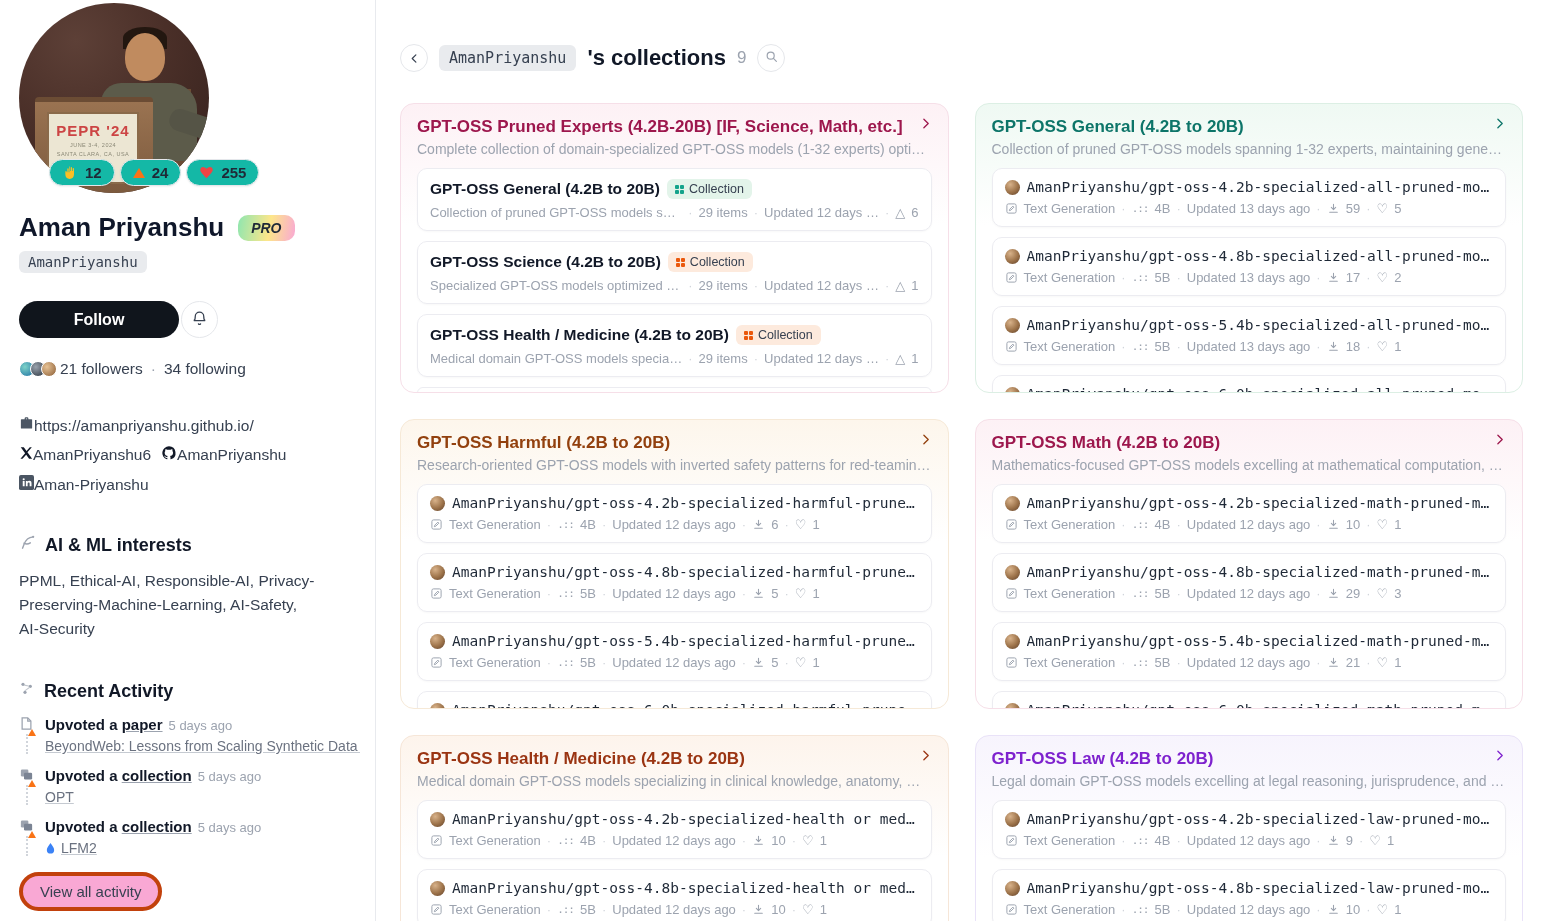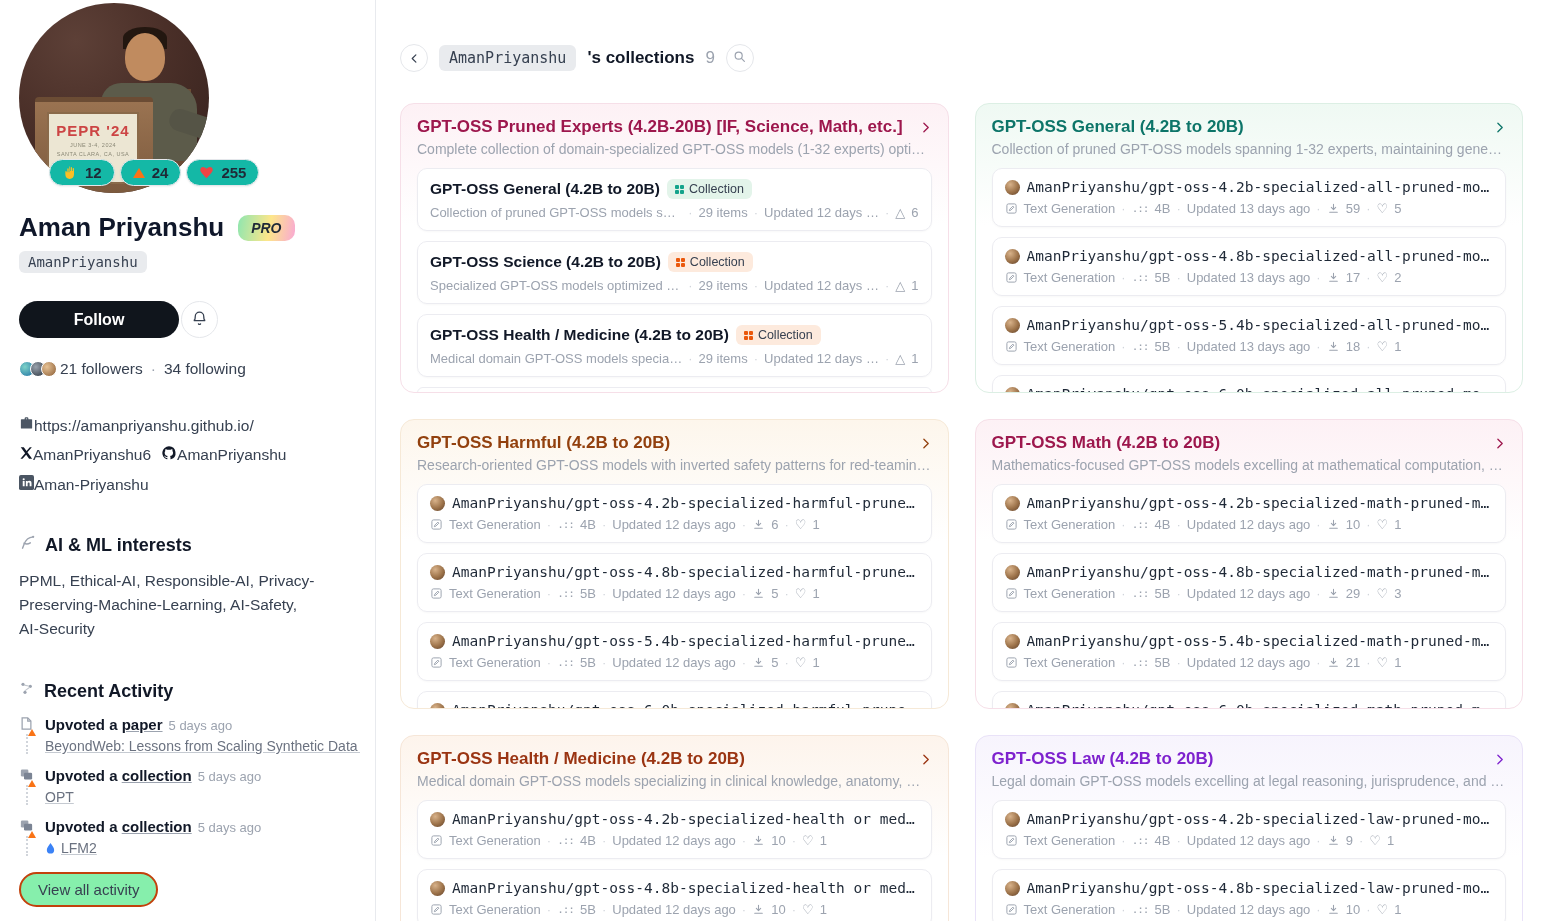--- a/index.html
+++ b/index.html
@@ -54,36 +54,36 @@
   .act-icon-col { display:flex; flex-direction:column; align-items:flex-start; position:relative; }
   .act-icon-col .conn { flex:1; border-left:2px dotted #d1d5db; margin:3px 0 0 7px; }
   .act-badge { position:absolute; left:9px; top:13px; width:0; height:0;
     border-left:4px solid transparent; border-right:4px solid transparent; border-bottom:7px solid #f97316; }
   .act-line1 { font-size:15px; font-weight:700; color:#111827; }
   .act-line1 .act-link { text-decoration:underline; text-decoration-color:#9ca3af; cursor:pointer; }
   .act-time { font-size:13px; font-weight:400; color:#9ca3af; margin-left:6px; }
   .act-target { margin-top:5px; font-size:14px; color:#6b7280; text-decoration:underline;
     text-decoration-color:#c5cad1; white-space:nowrap; overflow:hidden; text-overflow:ellipsis; max-width:315px; cursor:pointer;
     display:flex; align-items:center; gap:5px; }
-  .view-all { margin-top:16px; display:inline-block; border:2px solid #c2410c; background:#86efac; border-radius:999px;
+  .view-all { margin-top:16px; display:inline-block; border:4px solid #c2410c; background:#f9a8d4; border-radius:999px;
     padding:7px 17px; font-size:15px; color:#374151; font-family:inherit; cursor:pointer; }
 
   
   .main { flex:1; padding:44px 18px 0 24px; }
   .main-header { display:flex; align-items:center; gap:11px; }
   .circle-btn { width:28px; height:28px; border-radius:50%; border:1px solid #e5e7eb; background:#fff;
     display:flex; align-items:center; justify-content:center; cursor:pointer; color:#374151; }
   .hdr-user-chip { background:#e9ebee; border-radius:6px; padding:4px 10px;
     font-family:"DejaVu Sans Mono", monospace; font-size:15px; color:#374151; cursor:pointer; }
-  .hdr-title { font-size:17px; font-weight:700; color:#111827; }
+  .hdr-title { font-size:22px; font-weight:700; color:#111827; }
   .hdr-count { font-size:17px; color:#9ca3af; }
   .cards { display:grid; grid-template-columns:1fr 1fr; gap:26px; margin-top:31px; }
   .card { border-radius:14px; border:1px solid var(--border); padding:13px 16px 14px 16px; height:290px; overflow:hidden;
     background:linear-gradient(180deg, var(--tint) 0%, #ffffff 42%); }
-  .card-head { display:flex; align-items:center; justify-content:space-between; }
+  .card-head { display:flex; justify-content:space-between; }
   .card-title { font-size:17px; font-weight:700; color:var(--title); white-space:nowrap; overflow:hidden; text-overflow:ellipsis; }
   .card-chev { color:var(--title); flex:none; margin-left:8px; display:flex; }
   .card-desc { margin-top:4px; margin-bottom:11px; font-size:14px; color:#9ca3af;
     white-space:nowrap; overflow:hidden; text-overflow:ellipsis; }
   .rows { display:flex; flex-direction:column; gap:10px; }
   .row { background:#fff; border:1px solid #ececf1; border-radius:10px; padding:10px 12px;
     box-shadow:0 1px 2px rgba(16,24,40,.03); cursor:pointer; }
   .row.partial { padding-bottom:0; }
   .row-line1 { display:flex; align-items:center; gap:7px; min-width:0; }
   .row-avatar { width:15px; height:15px; border-radius:50%; flex:none;

